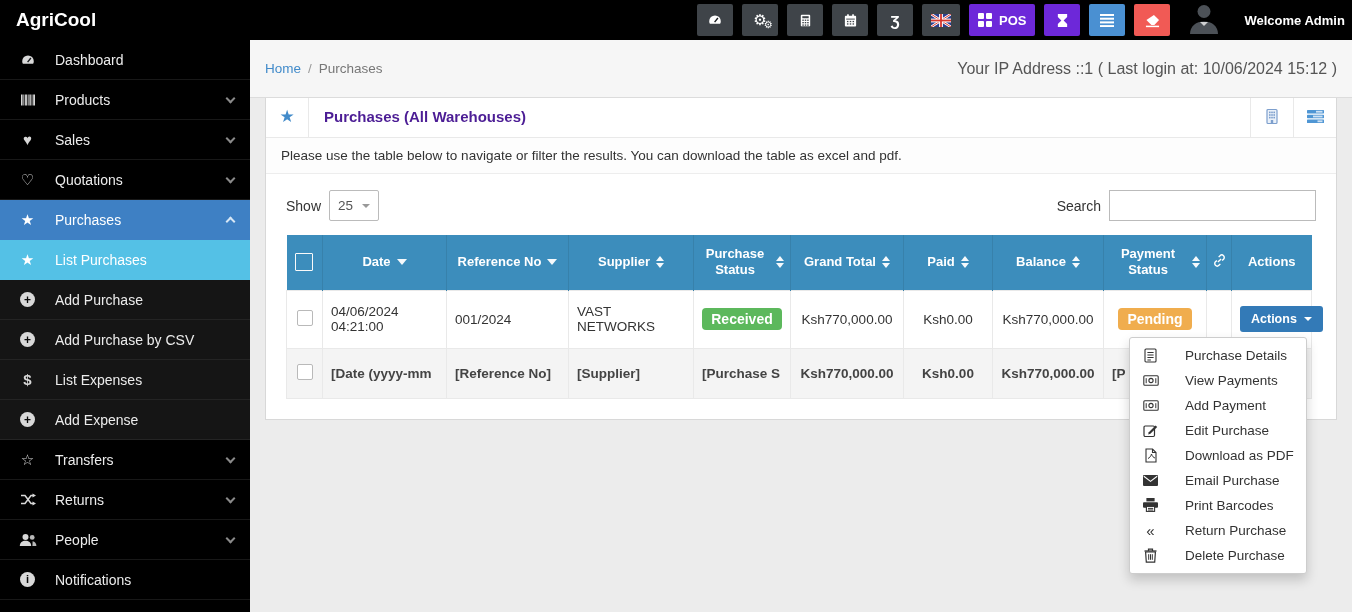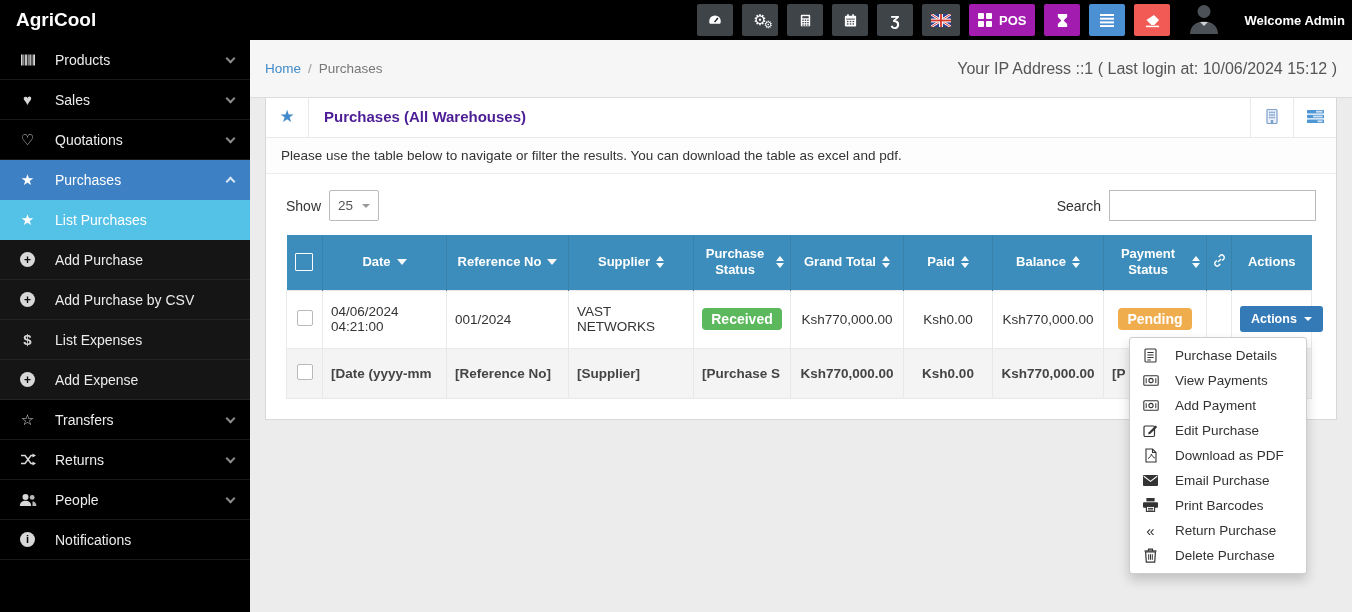--- a/index.html
+++ b/index.html
@@ -5,21 +5,21 @@
   *{margin:0;padding:0;box-sizing:border-box}
   html,body{width:1352px;height:612px;overflow:hidden;font-family:"Liberation Sans",sans-serif;background:#ececec}
   #page{position:relative;width:1352px;height:612px;background:#ececec;overflow:hidden}
 
   
   #topbar{position:absolute;left:0;top:0;width:1352px;height:40px;background:#000;display:flex;align-items:center;z-index:40}
   #logo{width:250px;padding-left:16px;font-size:19px;font-weight:bold;color:#fff}
   #topbar-buttons{display:flex;align-items:center;gap:9px;margin-left:447px}
   .tb-btn{min-width:36px;height:32px;border-radius:2px;display:flex;align-items:center;justify-content:center;padding:0 9px;cursor:pointer;color:#fff}
   .tb-btn.dark{background:#3f4449}
-  .tb-btn.green{background:#a21caf}
+  .tb-btn.green{background:#6d28d9}
   .tb-btn.blue{background:#4a90d2}
   .tb-btn.red{background:#f15a55}
   .tb-label{color:#fff;font-weight:bold;font-size:13px;margin-left:7px}
   #user-area{display:flex;align-items:center;margin-left:16px;gap:22px}
   #welcome{color:#fff;font-weight:bold;font-size:13px}
 
   
   #sidebar{position:absolute;left:0;top:40px;width:250px;height:572px;background:#000;z-index:30}
   .side-item{height:40px;display:flex;align-items:center;padding-right:16px;cursor:pointer;background:#000;border-bottom:1px solid #181818}
   .side-item.sub{background:#151515;border-bottom:1px solid #242424}
@@ -80,21 +80,21 @@
   td.nowrap{white-space:nowrap}
   .cb-h{width:18px;height:18px;border:1px solid #fafafa;border-radius:1px;display:inline-block;cursor:pointer}
   .cb{width:16px;height:16px;border:1px solid #b9b9b9;border-radius:2px;background:#fff;display:inline-block;cursor:pointer}
   .badge{display:inline-block;color:#fff;font-weight:bold;font-size:14px;padding:3px 9px;border-radius:4px}
   .btn-actions{background:#337ab7;color:#fff;font-weight:bold;font-size:12.5px;padding:6px 11px;border-radius:3px;display:inline-flex;align-items:center;gap:7px;cursor:pointer;border:none}
   .caret-w{width:0;height:0;border-left:4px solid transparent;border-right:4px solid transparent;border-top:4px solid #fff}
   .btn-muted{display:inline-block;width:64px;height:30px;background:#f2f2f2;border:1px solid #cfcfcf;border-radius:3px}
   td.actions-cell{position:relative;overflow:visible}
 
   .dropdown-menu{position:absolute;top:46px;right:4px;width:178px;background:#fff;border:1px solid #cdcdcd;border-radius:3px;box-shadow:0 6px 12px rgba(0,0,0,.18);padding:5px 0;z-index:60;text-align:left}
-  .dd-item{display:flex;align-items:center;height:25px;padding:0 12px;gap:16px;font-size:13.5px;color:#333;cursor:pointer;white-space:nowrap}
+  .dd-item{display:flex;align-items:center;height:25px;padding:0 12px;gap:26px;font-size:13.5px;color:#333;cursor:pointer;white-space:nowrap}
   .dd-icon{width:17px;display:flex;justify-content:center;align-items:center;color:#333}
 
   #summary-row{position:relative;margin-top:14px;height:34px}
   #summary{font-size:13.5px;color:#333;padding-top:6px}
   .pagination-box{position:absolute;right:0;top:-2px;width:60px;height:33px;border:1px solid #d5d5d5;border-radius:4px;background:#fff;z-index:1;cursor:pointer}
 </style>
 </head>
 <body>
 
 <div id="page">
@@ -211,20 +211,29 @@
       <span><svg width="36" height="36" viewBox="0 0 36 36">
             <circle cx="18" cy="11.5" r="6.5" fill="#4c5157"></circle>
             <path d="M4 34c0-8 6.3-12.5 14-12.5S32 26 32 34z" fill="#4c5157"></path>
             <path d="M14 22l4 4 4-4" fill="#e8e8e8" opacity=".85"></path>
           </svg></span>
       <span id="welcome">Welcome Admin</span>
     </div>
   </div>
 
   <div id="sidebar">
+      <div class="side-item main">
+        <span class="s-icon">
+          <svg width="16" height="16" viewBox="0 0 16 16">
+            <path d="M8 3.4a5.8 5.8 0 0 0-5.8 5.8c0 1 .3 1.9.7 2.6h10.2c.4-.7.7-1.6.7-2.6A5.8 5.8 0 0 0 8 3.4z" fill="currentColor"></path>
+            <path d="M7.6 10.1 10.9 6" stroke="#15181b" stroke-width="1.4"></path>
+          </svg>
+        </span>
+        <span class="s-label">Dashboard</span>
+      </div>
       <div class="side-item main">
         <span class="s-icon">
           <svg width="16" height="14" viewBox="0 0 16 14" fill="currentColor">
             <rect x="1" y="1.5" width="1.6" height="11"></rect>
             <rect x="3.4" y="1.5" width=".9" height="11"></rect>
             <rect x="5.1" y="1.5" width="1.8" height="11"></rect>
             <rect x="7.7" y="1.5" width=".9" height="11"></rect>
             <rect x="9.4" y="1.5" width="1.4" height="11"></rect>
             <rect x="11.6" y="1.5" width=".8" height="11"></rect>
             <rect x="13.2" y="1.5" width="1.8" height="11"></rect>

